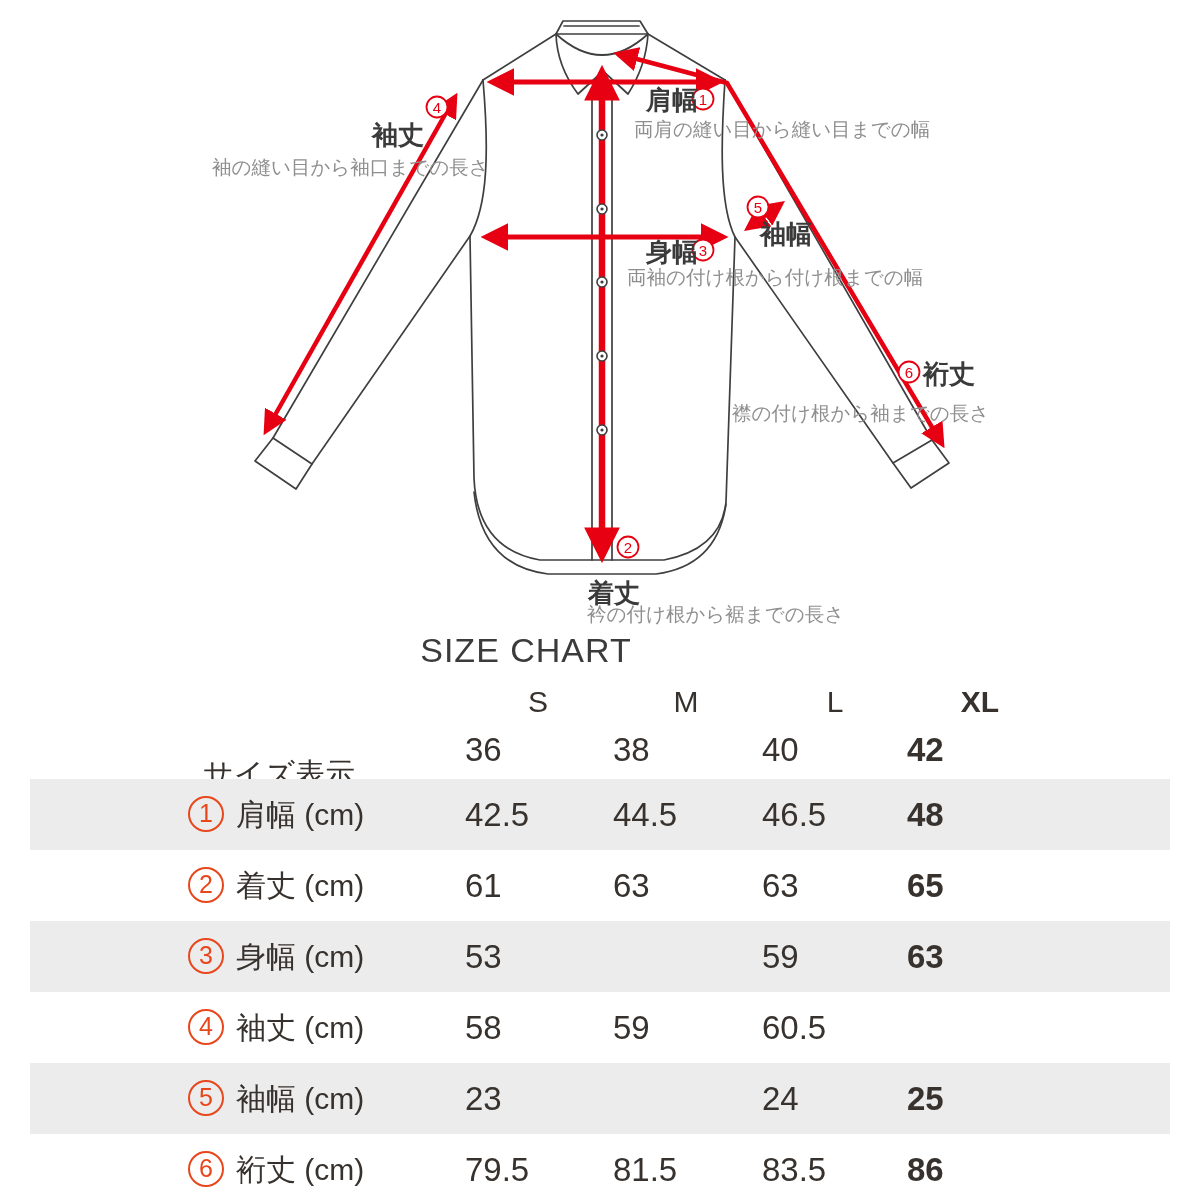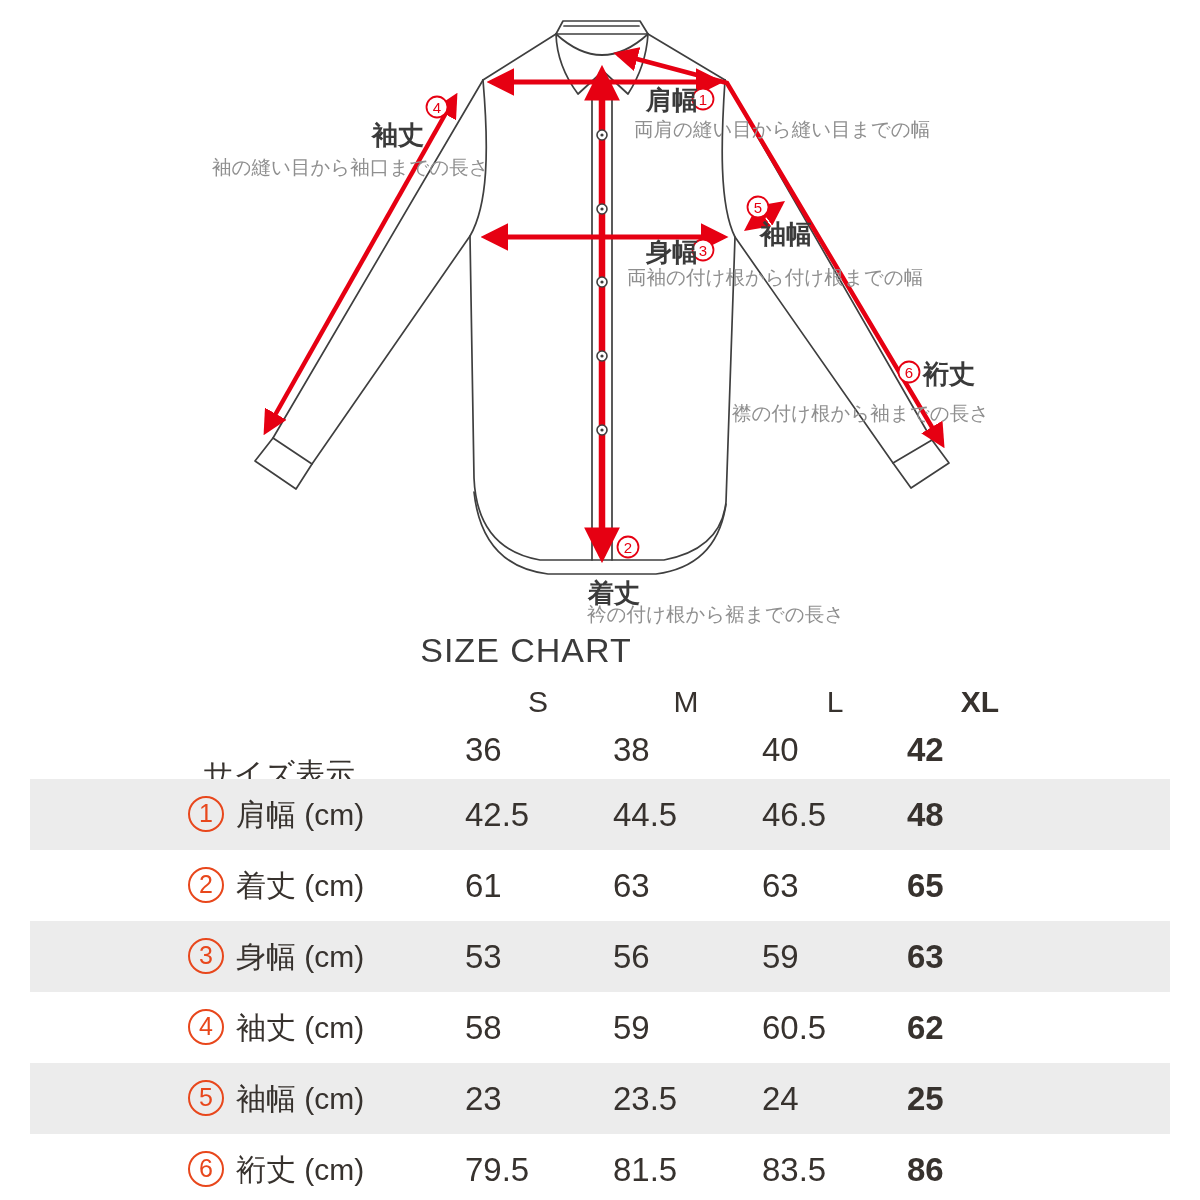--- a/index.html
+++ b/index.html
@@ -162,40 +162,37 @@
     <span class="val c2">63</span>
     <span class="val c3">63</span>
     <span class="val c4">65</span>
   </div>
 
   <div class="trow" style="top:921px">
     <div class="band"></div>
     <span class="cnum">3</span>
     <span class="rlabel">身幅 (cm)</span>
     <span class="val c1">53</span>
-    <span class="val c2">56</span>
     <span class="val c3">59</span>
     <span class="val c4">63</span>
   </div>
 
   <div class="trow" style="top:992px">
     <span class="cnum">4</span>
     <span class="rlabel">袖丈 (cm)</span>
     <span class="val c1">58</span>
     <span class="val c2">59</span>
     <span class="val c3">60.5</span>
-    <span class="val c4">62</span>
   </div>
 
   <div class="trow" style="top:1063px">
     <div class="band"></div>
     <span class="cnum">5</span>
     <span class="rlabel">袖幅 (cm)</span>
     <span class="val c1">23</span>
-    <span class="val c2">23.5</span>
     <span class="val c3">24</span>
     <span class="val c4">25</span>
   </div>
 
   <div class="trow" style="top:1134px">
     <span class="cnum">6</span>
     <span class="rlabel">裄丈 (cm)</span>
     <span class="val c1">79.5</span>
     <span class="val c2">81.5</span>
     <span class="val c3">83.5</span>

